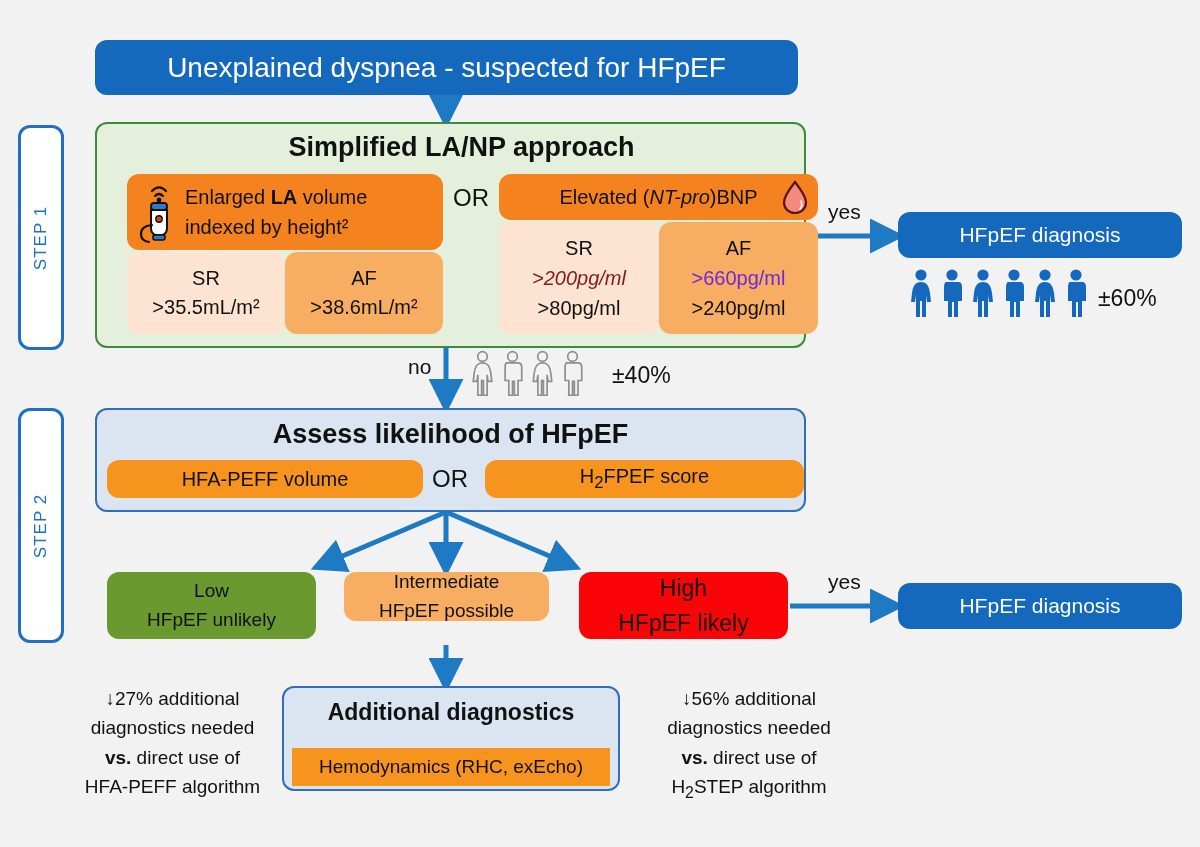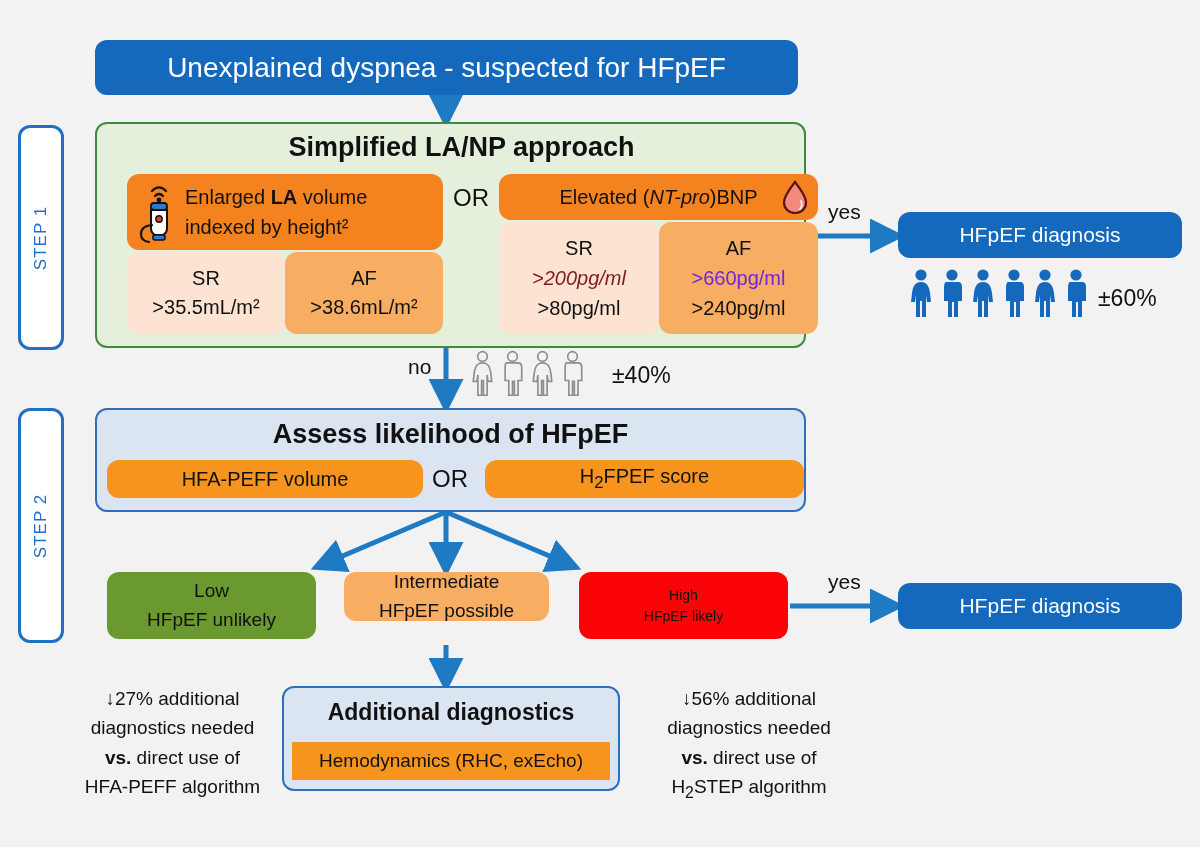--- a/index.html
+++ b/index.html
@@ -236,36 +236,36 @@
   </div>
 
   <div class="abs center col" style="left:107px;top:572px;background:#6a9a2f;width:209px;height:67px;font-size:19px;line-height:1.5;">
     <div>Low</div>
     <div>HFpEF unlikely</div>
   </div>
   <div class="abs center col orange-mid" style="left:344px;top:572px;width:205px;height:49px;font-size:19px;line-height:1.5;">
     <div>Intermediate</div>
     <div>HFpEF possible</div>
   </div>
-  <div class="abs center col" style="left:579px;top:572px;background:#fb0407;width:209px;height:67px;font-size:14px;line-height:1.5;">
+  <div class="abs center col" style="left:579px;top:572px;background:#fb0407;width:209px;height:67px;font-size:23px;line-height:1.5;">
     <div>High</div>
     <div>HFpEF likely</div>
   </div>
 
   <div class="abs lbl" style="left:828px;top:570px;">yes</div>
 
   <div class="abs bluebox" style="left:898px;top:583px;width:284px;height:46px;font-size:21px;">
     <span>HFpEF diagnosis</span>
   </div>
 
   <div class="abs bluepanel" style="left:282px;top:686px;width:338px;height:105px;">
     <div class="center" style="height:48px;font-size:23px;font-weight:bold;">
       <span>Additional diagnostics</span>
     </div>
-    <div class="orange center" style="margin:6px 8px;height:38px;font-size:19px;">
+    <div class="orange center" style="margin:12px 8px;height:38px;font-size:19px;">
       <span>Hemodynamics (RHC, exEcho)</span>
     </div>
   </div>
 
   <div class="abs center col" style="left:70px;top:684px;width:205px;font-size:19px;line-height:1.55;">
     <div>↓27% additional</div>
     <div>diagnostics needed</div>
     <div><b>vs.</b><span> direct use of</span></div>
     <div>HFA-PEFF algorithm</div>
   </div>

